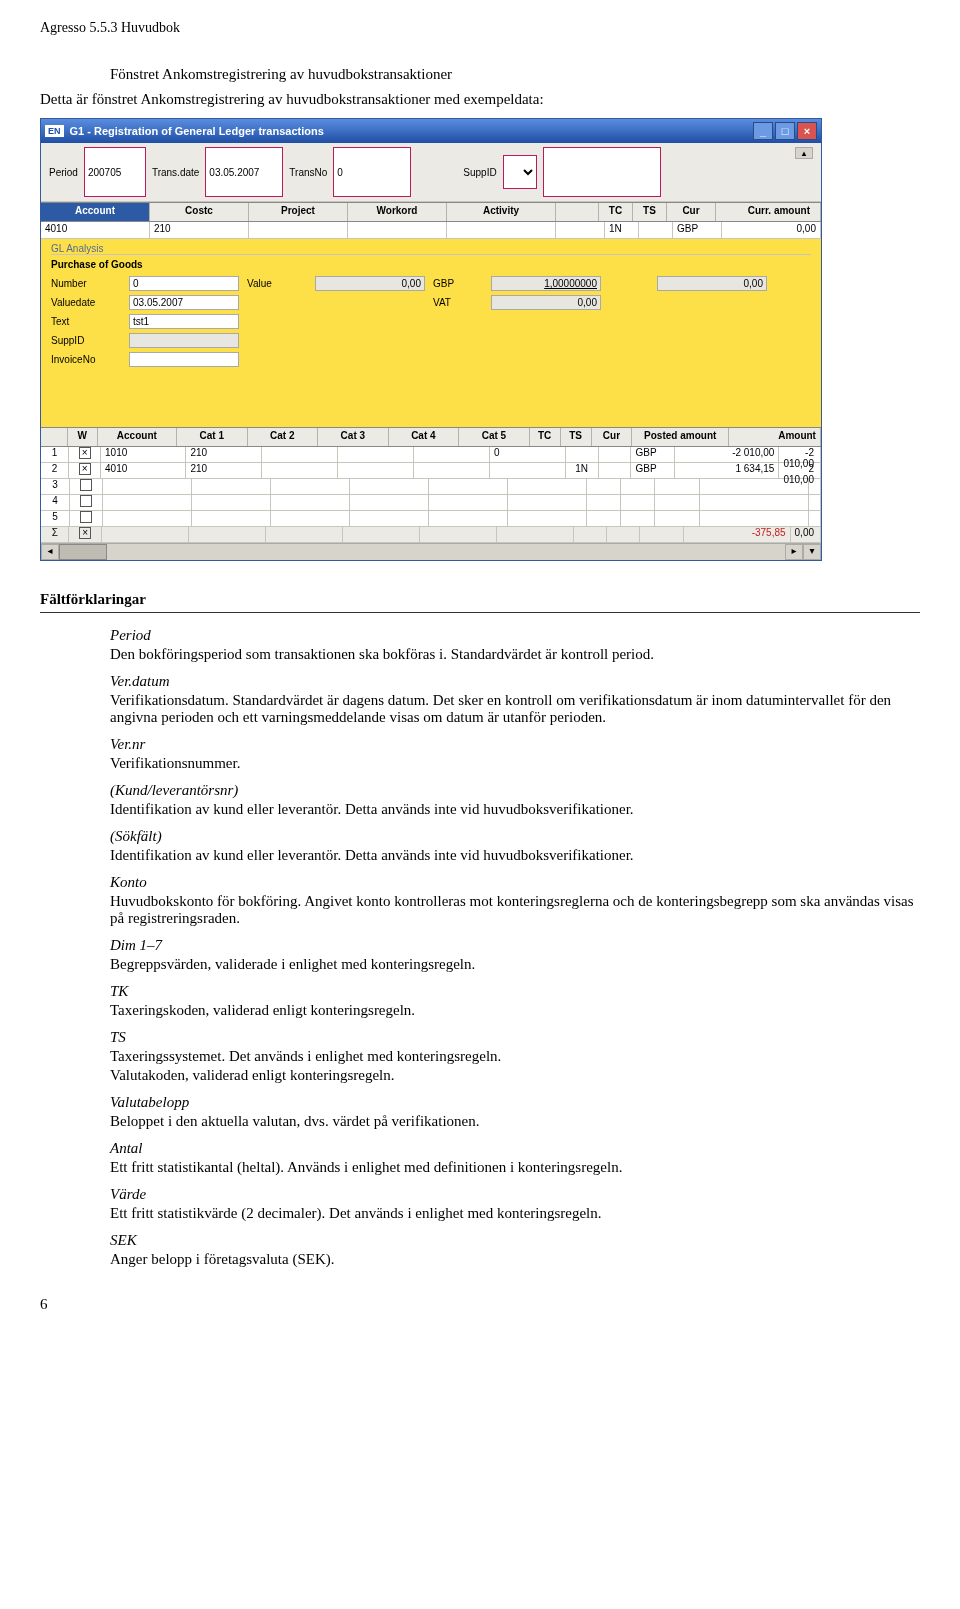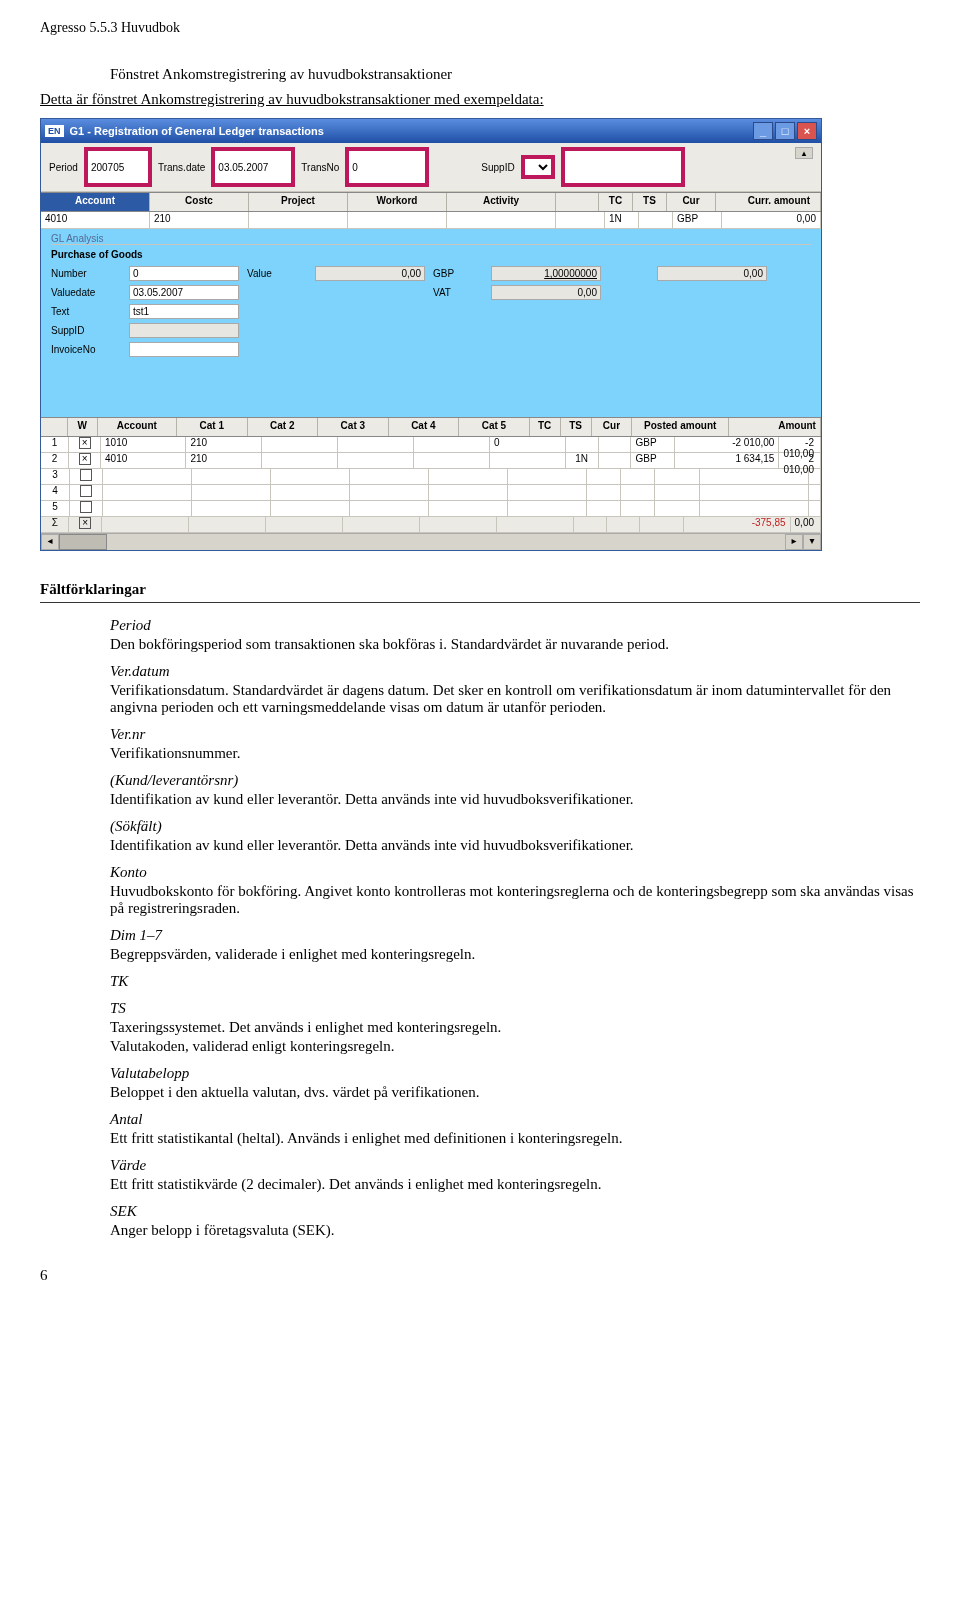--- a/index.html
+++ b/index.html
@@ -16,27 +16,27 @@
     margin-bottom: 30px;
   }
   .section-title {
     font-size: 15px;
     font-weight: normal;
     margin: 30px 0 8px 0;
   }
   .indent-block {
     margin-left: 70px;
   }
-  .intro-text { margin: 0 0 3px 0; text-decoration: underline; }
+  .intro-text { margin: 0 0 3px 0; }
 
   
   .app-window {
     width: 780px;
     border: 1px solid #335a9a;
-    background: #7dd3fc;
+    background: #fde047;
     font-family: Tahoma, Arial, sans-serif;
     font-size: 11px;
     color: #000;
     margin: 10px 0 20px 0;
   }
   .titlebar {
     height: 24px;
     background: linear-gradient(#5a8de0,#1e4fa5);
     color: #fff;
     display: flex;
@@ -48,21 +48,21 @@
     background:#fff;color:#1e4fa5;font-size:9px;padding:1px 3px;margin-right:6px;
   }
   .titlebar-spacer { flex:1; }
   .winbtn { width:18px;height:16px;border:1px solid #2a4a8a;background:#6c9ae3;color:#fff;display:flex;align-items:center;justify-content:center;font-size:11px;margin-left:2px;}
   .winbtn.close{background:#d9534f;}
   .toolbar {
     display:flex;align-items:center;gap:6px;padding:4px 8px;background:#eceae5;border-bottom:1px solid #c8c5bd;font-size:10px;
   }
   .toolbar label { font-size:10px; }
   .toolbar input, .toolbar select {
-    font-family:inherit;font-size:10px;border:4px solid #be185d;background:#fff;height:16px;padding:8px 3px;
+    font-family:inherit;font-size:10px;border:1px solid #be185d;background:#fff;height:16px;padding:16px 3px;
   }
   .scroll-up { width:16px;align-self:flex-start;background:#d7d4cc;border:1px solid #aaa;font-size:9px;text-align:center;margin-left:auto;}
   .grid-head {
     display:flex;background:#eceae5;border-top:1px solid #888;border-bottom:1px solid #888;height:18px;align-items:stretch;font-weight:bold;font-size:10px;
   }
   .grid-head .gh {border-right:1px solid #b5b2aa;padding:2px 4px;}
   .gh.acct{width:100px;background:#2d5aa5;color:#fff;text-align:center;}
   .gh.costc{width:90px;text-align:center;}
   .gh.project{width:90px;text-align:center;}
   .gh.workord{width:90px;text-align:center;}
@@ -336,34 +336,35 @@
     <div class="harrow">▸</div>
     <div class="vscroll-end">▾</div>
   </div>
 </div>
 
 <div class="field-heading">Fältförklaringar</div>
 <hr class="hr">
 
 <div class="defs" id="defs">
     <div class="term">Period</div>
-    <div class="descr">Den bokföringsperiod som transaktionen ska bokföras i. Standardvärdet är nuvarande period.</div>
+    <div class="descr">Den bokföringsperiod som transaktionen ska bokföras i. Standardvärdet är kontroll period.</div>
     <div class="term">Ver.datum</div>
     <div class="descr">Verifikationsdatum. Standardvärdet är dagens datum. Det sker en kontroll om verifikationsdatum är inom datumintervallet för den angivna perioden och ett varningsmeddelande visas om datum är utanför perioden.</div>
     <div class="term">Ver.nr</div>
     <div class="descr">Verifikationsnummer.</div>
     <div class="term">(Kund/leverantörsnr)</div>
     <div class="descr">Identifikation av kund eller leverantör. Detta används inte vid huvudboksverifikationer.</div>
     <div class="term">(Sökfält)</div>
     <div class="descr">Identifikation av kund eller leverantör. Detta används inte vid huvudboksverifikationer.</div>
     <div class="term">Konto</div>
     <div class="descr">Huvudbokskonto för bokföring. Angivet konto kontrolleras mot konteringsreglerna och de konteringsbegrepp som ska användas visas på registreringsraden.</div>
     <div class="term">Dim 1–7</div>
     <div class="descr">Begreppsvärden, validerade i enlighet med konteringsregeln.</div>
     <div class="term">TK</div>
+    <div class="descr">Taxeringskoden, validerad enligt konteringsregeln.</div>
     <div class="term">TS</div>
     <div class="descr">Taxeringssystemet. Det används i enlighet med konteringsregeln.</div>
     <div class="descr">Valutakoden, validerad enligt konteringsregeln.</div>
     <div class="term">Valutabelopp</div>
     <div class="descr">Beloppet i den aktuella valutan, dvs. värdet på verifikationen.</div>
     <div class="term">Antal</div>
     <div class="descr">Ett fritt statistikantal (heltal). Används i enlighet med definitionen i konteringsregeln.</div>
     <div class="term">Värde</div>
     <div class="descr">Ett fritt statistikvärde (2 decimaler). Det används i enlighet med konteringsregeln.</div>
     <div class="term">SEK</div>

